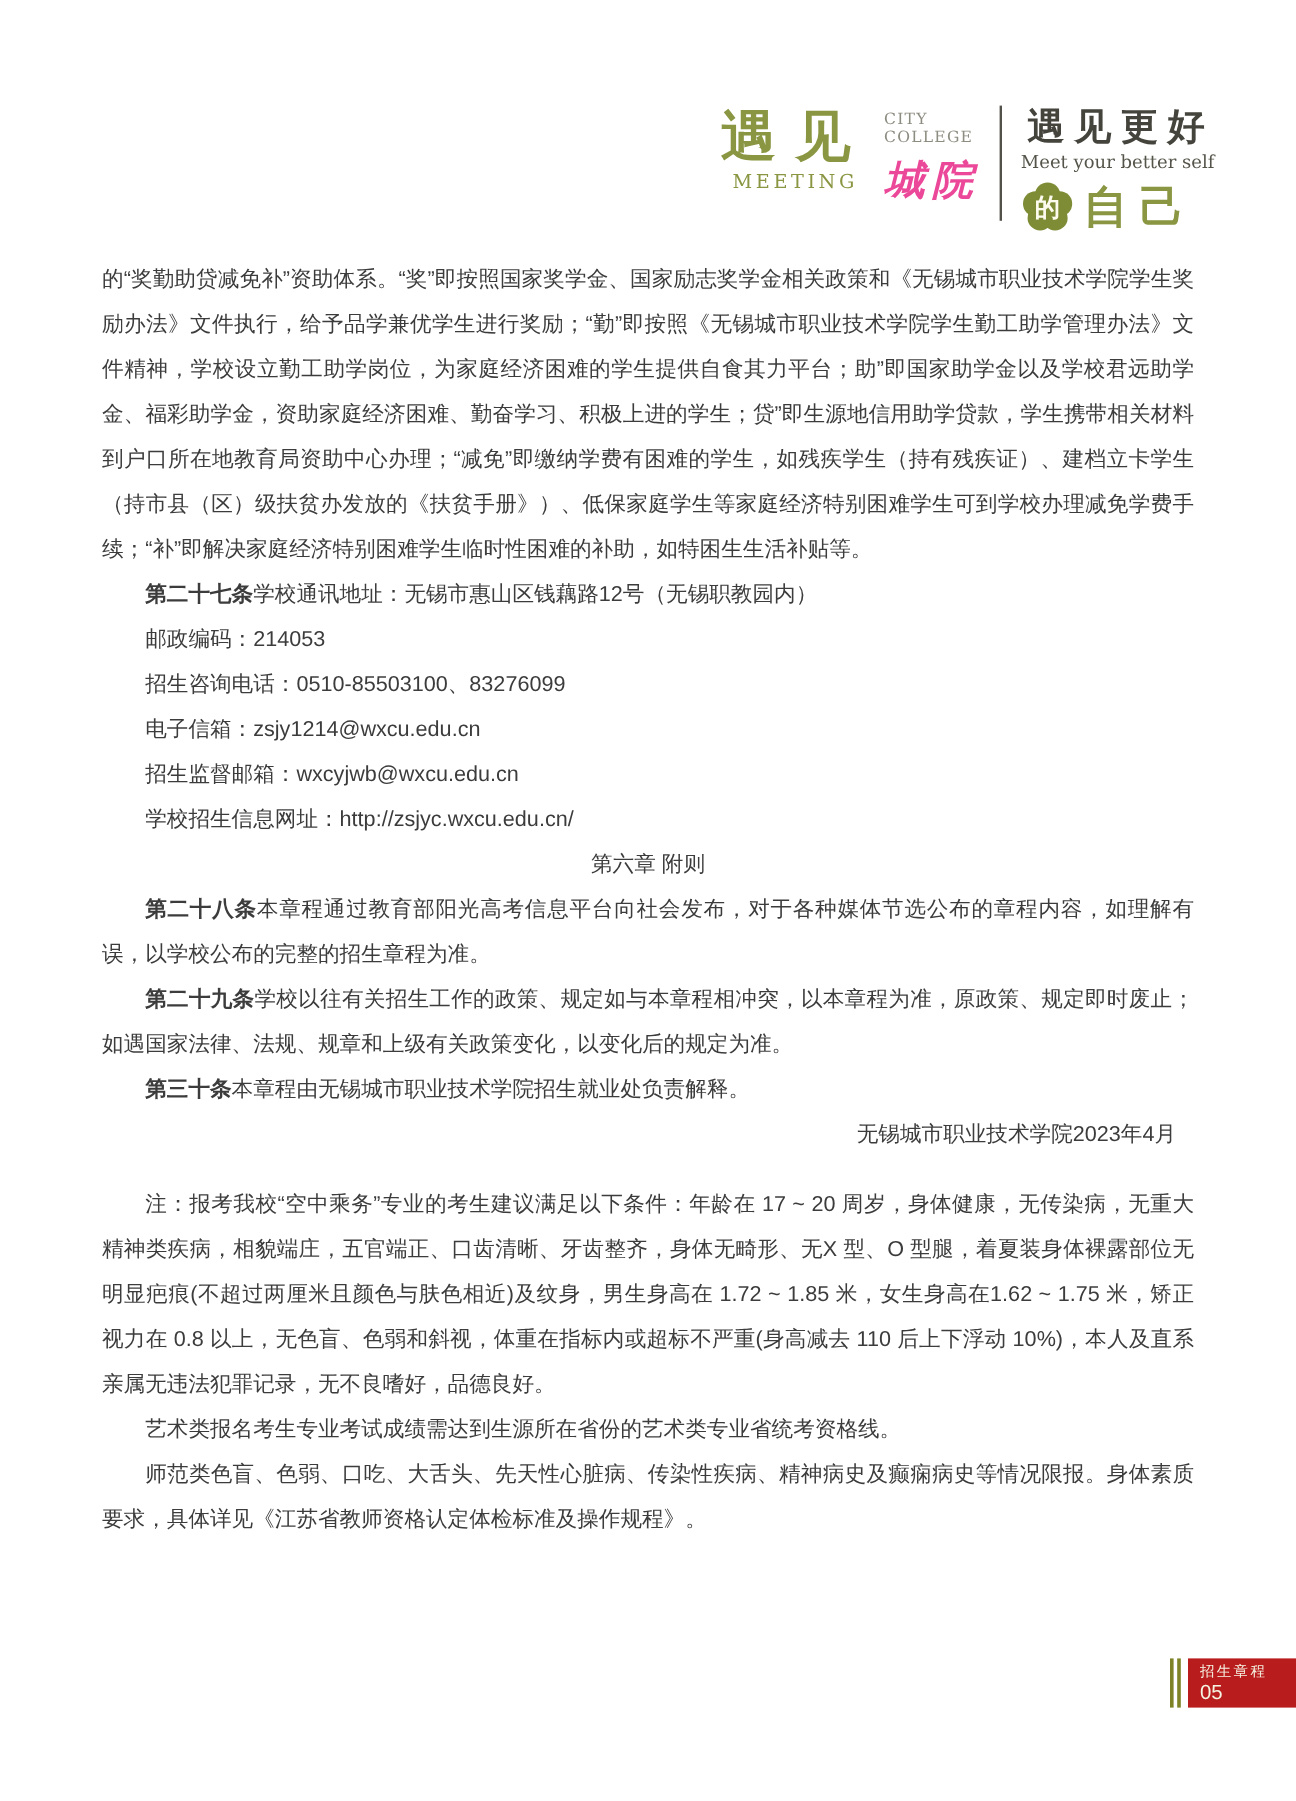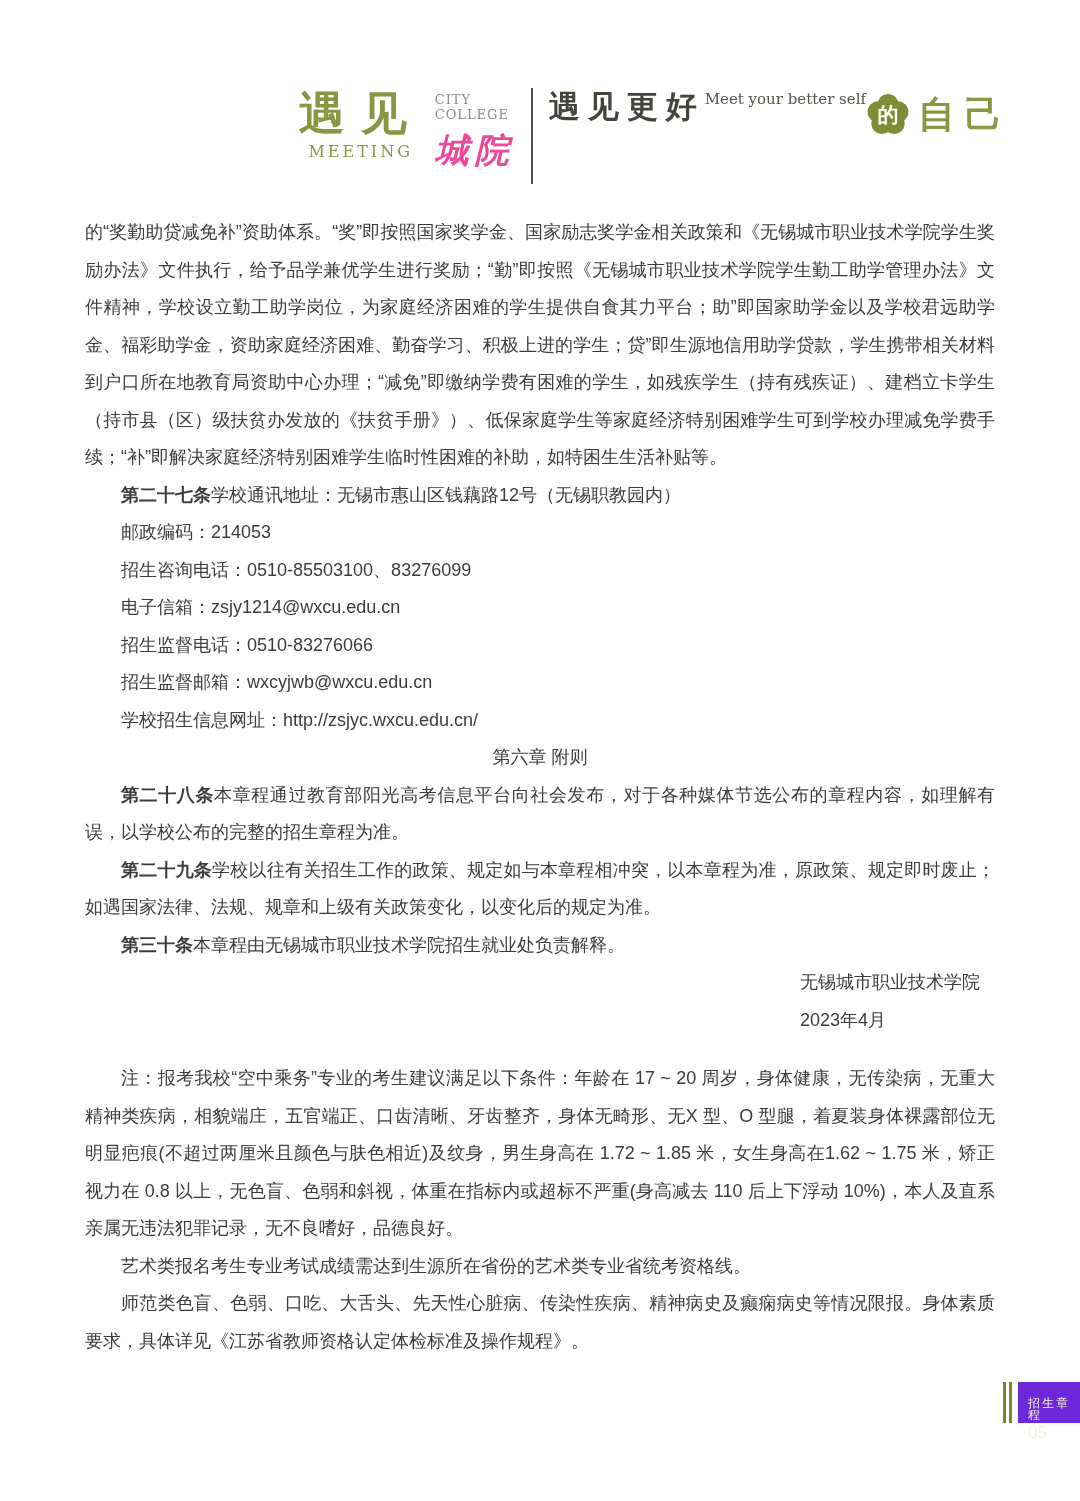--- a/index.html
+++ b/index.html
@@ -18,53 +18,53 @@
     display:flex; align-items:flex-start; gap:12px;
     user-select:none;
   }
   .logo-left { text-align:center; color:#8a9642; font-family:"DejaVu Serif", serif; }
   .logo-yujian { font-size:46px; font-weight:bold; letter-spacing:16px; line-height:50px; white-space:nowrap; }
   .logo-meeting { font-size:16px; letter-spacing:3px; line-height:24px; margin-top:2px; }
   .logo-college { display:flex; flex-direction:column; align-items:flex-start; margin-top:4px; }
   .logo-college-en { font-size:13px; line-height:15px; color:#8d8c80; font-family:"DejaVu Serif", serif; letter-spacing:1px; width:70px; }
   .logo-college-cn { font-size:34px; font-weight:bold; font-style:italic; color:#ec4899; font-family:"DejaVu Serif", serif; margin-top:6px; letter-spacing:6px; white-space:nowrap; }
   .logo-divider { width:2px; height:96px; background:#53524а; background:#53524a; margin:0 4px; }
-  .logo-right { display:flex; flex-direction:row;text-align:right; }
+  .logo-right { display:flex; flex-direction:column;text-align:right; }
   .logo-slogan-cn { font-size:31px; font-weight:bold; color:#44433c; font-family:"DejaVu Serif", serif; letter-spacing:8px; line-height:36px; white-space:nowrap; }
   .logo-slogan-en { font-size:15px; color:#55544a; font-family:"DejaVu Serif", serif; line-height:22px; }
   .logo-slogan-bottom { display:flex; align-items:center; gap:8px; margin-top:2px; }
   .seal { position:relative; width:44px; height:44px; }
   .seal svg { display:block; width:44px; height:44px; }
   .seal-char { position:absolute; inset:0; display:flex; align-items:center; justify-content:center;
                color:#fdfbee; font-size:21px; font-weight:bold; font-family:"DejaVu Serif", serif; }
   .logo-ziji { font-size:37px; font-weight:bold; color:#8a9642; font-family:"DejaVu Serif", serif; letter-spacing:10px; white-space:nowrap; }
 
   
   .content {
     position:absolute; left:85px; right:85px; top:214px;
     font-size:18px; line-height:37.5px;
     text-align:justify;
   }
   .content p { margin:0; }
   .indent { text-indent:2em; }
   .lead { font-weight:bold; }
   .chapter { text-align:center; font-weight:normal; margin:0; text-indent:0; }
   .signature {
-    display:flex; flex-direction:column; align-items:flex-start;
+    display:flex; flex-direction:row; align-items:flex-end;
     width:fit-content; margin:0 15px 0 auto;
   }
   .gap-top { margin-top:21px !important; }
 
   
   .footer-badge { position:absolute; right:0; bottom:78px; height:41px; display:flex; align-items:stretch; }
   .badge-line { width:3px; background:#7d8326; margin-right:3px; }
   .badge-line.last { margin-right:6px; }
   .badge-block {
-    width:62px; background:#6d28d9; color:#f5f3e2;
-    padding:15px 0 0 10px; box-sizing:border-box; line-height:1;
+    width:90px; background:#b91c1c; color:#f5f3e2;
+    padding:5px 0 0 10px; box-sizing:border-box; line-height:1;
   }
   .badge-label { font-size:12px; letter-spacing:2px; }
   .badge-num { font-size:17px; margin-top:3px; }
 </style>
 </head>
 <body>
 
 <div class="page">
 
   <header class="logo">
@@ -100,21 +100,20 @@
   </header>
 
   <main class="content">
     <p>的“奖勤助贷减免补”资助体系。“奖”即按照国家奖学金、国家励志奖学金相关政策和《无锡城市职业技术学院学生奖励办法》文件执行，给予品学兼优学生进行奖励；“勤”即按照《无锡城市职业技术学院学生勤工助学管理办法》文件精神，学校设立勤工助学岗位，为家庭经济困难的学生提供自食其力平台；助”即国家助学金以及学校君远助学金、福彩助学金，资助家庭经济困难、勤奋学习、积极上进的学生；贷”即生源地信用助学贷款，学生携带相关材料到户口所在地教育局资助中心办理；“减免”即缴纳学费有困难的学生，如残疾学生（持有残疾证）、建档立卡学生（持市县（区）级扶贫办发放的《扶贫手册》）、低保家庭学生等家庭经济特别困难学生可到学校办理减免学费手续；“补”即解决家庭经济特别困难学生临时性困难的补助，如特困生生活补贴等。</p>
 
     <p class="indent"><span class="lead">第二十七条</span><span>学校通讯地址：无锡市惠山区钱藕路12号（无锡职教园内）</span></p>
 
     <p class="indent">邮政编码：214053</p>
     <p class="indent">招生咨询电话：0510-85503100、83276099</p>
     <p class="indent">电子信箱：zsjy1214@wxcu.edu.cn</p>
-    <p class="indent">招生监督电话：0510-83276066</p>
     <p class="indent">招生监督邮箱：wxcyjwb@wxcu.edu.cn</p>
     <p class="indent">学校招生信息网址：http://zsjyc.wxcu.edu.cn/</p>
 
     <p class="chapter">第六章 附则</p>
 
     <p class="indent"><span class="lead">第二十八条</span><span>本章程通过教育部阳光高考信息平台向社会发布，对于各种媒体节选公布的章程内容，如理解有误，以学校公布的完整的招生章程为准。</span></p>
 
     <p class="indent"><span class="lead">第二十九条</span><span>学校以往有关招生工作的政策、规定如与本章程相冲突，以本章程为准，原政策、规定即时废止；如遇国家法律、法规、规章和上级有关政策变化，以变化后的规定为准。</span></p>
 
     <p class="indent"><span class="lead">第三十条</span><span>本章程由无锡城市职业技术学院招生就业处负责解释。</span></p>

